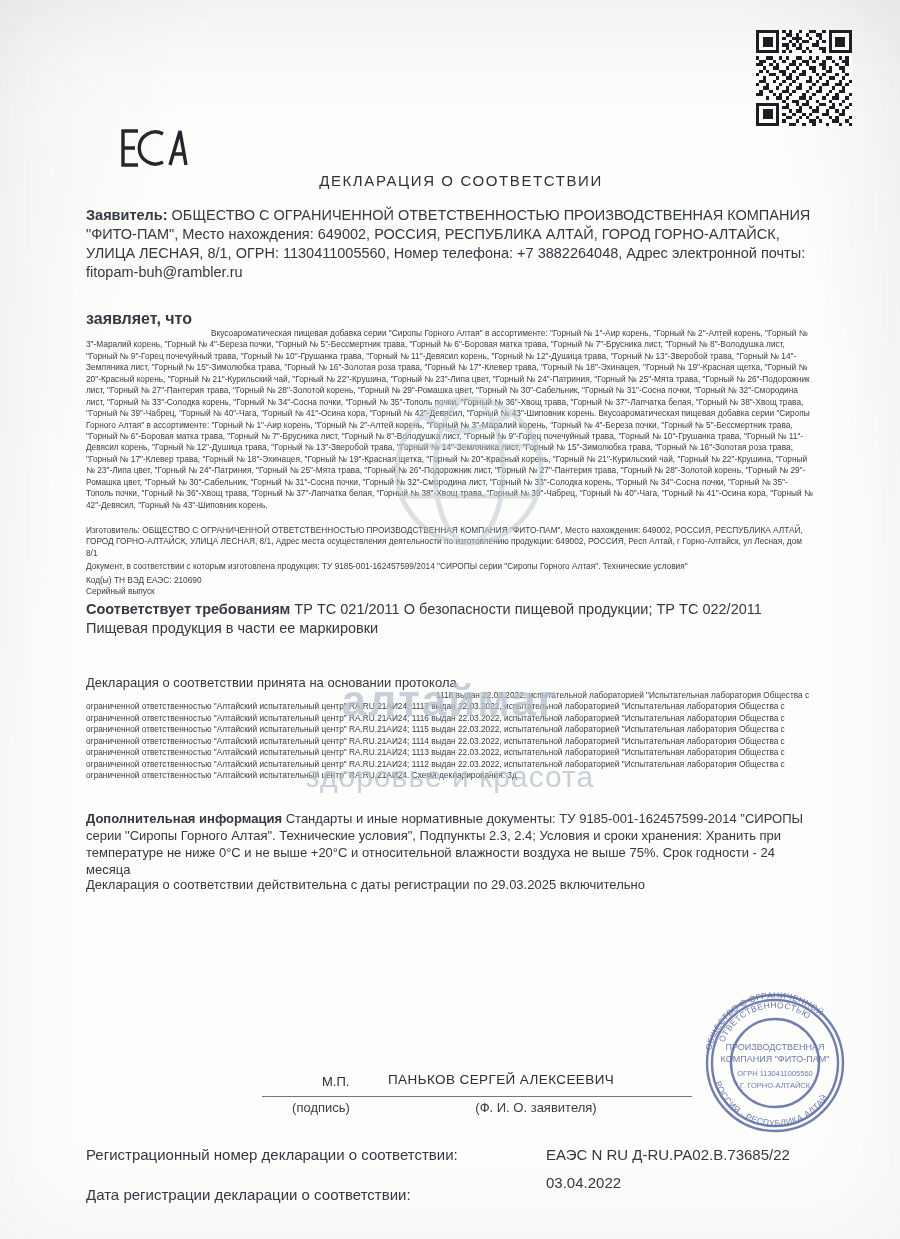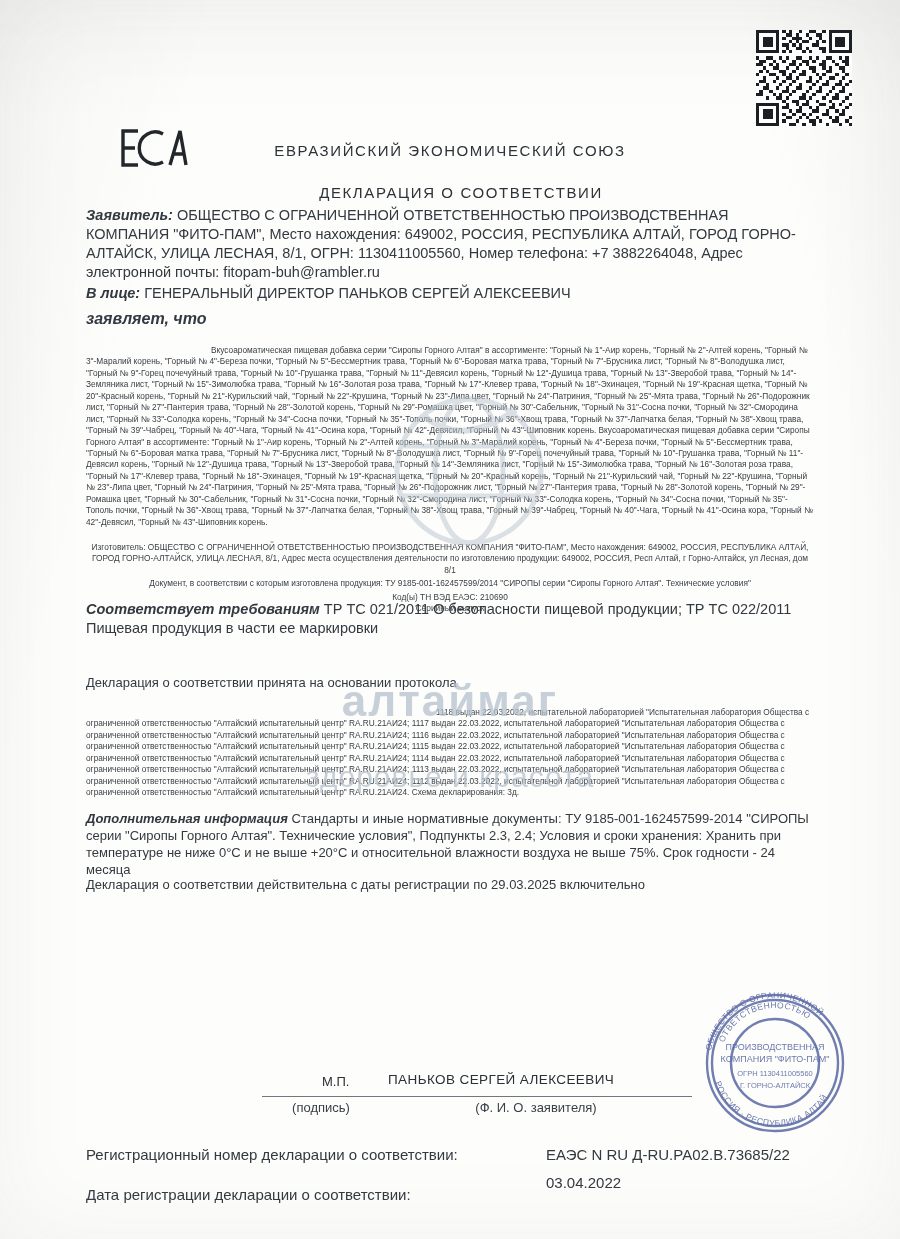--- a/index.html
+++ b/index.html
@@ -53,41 +53,41 @@
   
   .doc-title {
     position: absolute;
     left: 0; right: 0;
     text-align: center;
     letter-spacing: 1.6px;
     font-size: 15px;
     color: #2d3238;
   }
   .doc-title.t1 { top: 142px; }
-  .doc-title.t2 { top: 184px; padding-left: 22px; }
+  .doc-title.t2 { top: 172px; padding-left: 22px; }
 
   
   .block {
     position: absolute;
     left: 86px;
     width: 728px;
     line-height: 1.32;
     color: #333941;
   }
-  .lbl { font-weight: bold; font-style: italic; }
+  .lbl { font-weight: bold; }
   .sz15 { font-size: 14.5px; }
   .sz13 { font-size: 13px; }
-  .sz8 { font-size: 8.3px; line-height: 1.38; color: #3a4048; margin-top: 17px; }
+  .sz8 { font-size: 8.3px; line-height: 1.38; color: #3a4048; }
 
   #applicant { top: 206px; }
   #inface { top: 284px; }
   #declares { top: 308px; }
   #declares .lbl { font-size: 16px; }
   #product-list { top: 328px; }
-  #manufacturer { top: 525px; text-align: center; }
+  #manufacturer { top: 525px; }
   #conformity { top: 600px; }
   #protocol-head { top: 674px; }
   #protocol-body { top: 690px; }
   #additional { top: 810px; }
   #validity { top: 876px; }
 
   
   .wm {
     position: absolute;
     left: 0; right: 0;
@@ -387,32 +387,27 @@
   <div class="eac">
     <svg viewBox="0 0 70 40" width="70" height="40">
       <g fill="none" stroke="#23272c" stroke-width="3.4">
         <path d="M20 3 H5 V20 H17 M5 20 V37 H20"></path>
         <path d="M45 6 A16 16 0 1 0 45 34"></path>
         <path d="M52 37 L62 3 L68 37 M55 26 H66"></path>
       </g>
     </svg>
   </div>
 
-  <div class="doc-title t1">ЕВРАЗИЙСКИЙ ЭКОНОМИЧЕСКИЙ СОЮЗ</div>
   <div class="doc-title t2">ДЕКЛАРАЦИЯ О СООТВЕТСТВИИ</div>
 
   <div class="block sz15" id="applicant">
     <span class="lbl">Заявитель:</span>
     <span>ОБЩЕСТВО С ОГРАНИЧЕННОЙ ОТВЕТСТВЕННОСТЬЮ ПРОИЗВОДСТВЕННАЯ КОМПАНИЯ "ФИТО-ПАМ", Место нахождения: 649002, РОССИЯ, РЕСПУБЛИКА АЛТАЙ, ГОРОД ГОРНО-АЛТАЙСК, УЛИЦА ЛЕСНАЯ, 8/1, ОГРН: 1130411005560, Номер телефона: +7 3882264048, Адрес электронной почты: fitopam-buh@rambler.ru</span>
   </div>
 
-  <div class="block sz15" id="inface">
-    <span class="lbl">В лице:</span>
-    <span>ГЕНЕРАЛЬНЫЙ ДИРЕКТОР ПАНЬКОВ СЕРГЕЙ АЛЕКСЕЕВИЧ</span>
-  </div>
 
   <div class="block" id="declares">
     <span class="lbl">заявляет, что</span>
   </div>
   <div class="block sz8" id="product-list" style="text-indent: 125px;">Вкусоароматическая пищевая добавка серии "Сиропы Горного Алтая" в ассортименте: "Горный № 1"-Аир корень, "Горный № 2"-Алтей корень, "Горный № 3"-Маралий корень, "Горный № 4"-Береза почки, "Горный № 5"-Бессмертник трава, "Горный № 6"-Боровая матка трава, "Горный № 7"-Брусника лист, "Горный № 8"-Володушка лист, "Горный № 9"-Горец почечуйный трава, "Горный № 10"-Грушанка трава, "Горный № 11"-Девясил корень, "Горный № 12"-Душица трава, "Горный № 13"-Зверобой трава, "Горный № 14"-Земляника лист, "Горный № 15"-Зимолюбка трава, "Горный № 16"-Золотая роза трава, "Горный № 17"-Клевер трава, "Горный № 18"-Эхинацея, "Горный № 19"-Красная щетка, "Горный № 20"-Красный корень, "Горный № 21"-Курильский чай, "Горный № 22"-Крушина, "Горный № 23"-Липа цвет, "Горный № 24"-Патриния, "Горный № 25"-Мята трава, "Горный № 26"-Подорожник лист, "Горный № 27"-Пантерия трава, "Горный № 28"-Золотой корень, "Горный № 29"-Ромашка цвет, "Горный № 30"-Сабельник, "Горный № 31"-Сосна почки, "Горный № 32"-Смородина лист, "Горный № 33"-Солодка корень, "Горный № 34"-Сосна почки, "Горный № 35"-Тополь почки, "Горный № 36"-Хвощ трава, "Горный № 37"-Лапчатка белая, "Горный № 38"-Хвощ трава, "Горный № 39"-Чабрец, "Горный № 40"-Чага, "Горный № 41"-Осина кора, "Горный № 42"-Девясил, "Горный № 43"-Шиповник корень. Вкусоароматическая пищевая добавка серии "Сиропы Горного Алтая" в ассортименте: "Горный № 1"-Аир корень, "Горный № 2"-Алтей корень, "Горный № 3"-Маралий корень, "Горный № 4"-Береза почки, "Горный № 5"-Бессмертник трава, "Горный № 6"-Боровая матка трава, "Горный № 7"-Брусника лист, "Горный № 8"-Володушка лист, "Горный № 9"-Горец почечуйный трава, "Горный № 10"-Грушанка трава, "Горный № 11"-Девясил корень, "Горный № 12"-Душица трава, "Горный № 13"-Зверобой трава, "Горный № 14"-Земляника лист, "Горный № 15"-Зимолюбка трава, "Горный № 16"-Золотая роза трава, "Горный № 17"-Клевер трава, "Горный № 18"-Эхинацея, "Горный № 19"-Красная щетка, "Горный № 20"-Красный корень, "Горный № 21"-Курильский чай, "Горный № 22"-Крушина, "Горный № 23"-Липа цвет, "Горный № 24"-Патриния, "Горный № 25"-Мята трава, "Горный № 26"-Подорожник лист, "Горный № 27"-Пантерия трава, "Горный № 28"-Золотой корень, "Горный № 29"-Ромашка цвет, "Горный № 30"-Сабельник, "Горный № 31"-Сосна почки, "Горный № 32"-Смородина лист, "Горный № 33"-Солодка корень, "Горный № 34"-Сосна почки, "Горный № 35"-Тополь почки, "Горный № 36"-Хвощ трава, "Горный № 37"-Лапчатка белая, "Горный № 38"-Хвощ трава, "Горный № 39"-Чабрец, "Горный № 40"-Чага, "Горный № 41"-Осина кора, "Горный № 42"-Девясил, "Горный № 43"-Шиповник корень.</div>
 
   <div class="block sz8" id="manufacturer">
     <div>
       <span>Изготовитель:</span>
       <span>ОБЩЕСТВО С ОГРАНИЧЕННОЙ ОТВЕТСТВЕННОСТЬЮ ПРОИЗВОДСТВЕННАЯ КОМПАНИЯ "ФИТО-ПАМ", Место нахождения: 649002, РОССИЯ, РЕСПУБЛИКА АЛТАЙ, ГОРОД ГОРНО-АЛТАЙСК, УЛИЦА ЛЕСНАЯ, 8/1, Адрес места осуществления деятельности по изготовлению продукции: 649002, РОССИЯ, Респ Алтай, г Горно-Алтайск, ул Лесная, дом 8/1</span>

